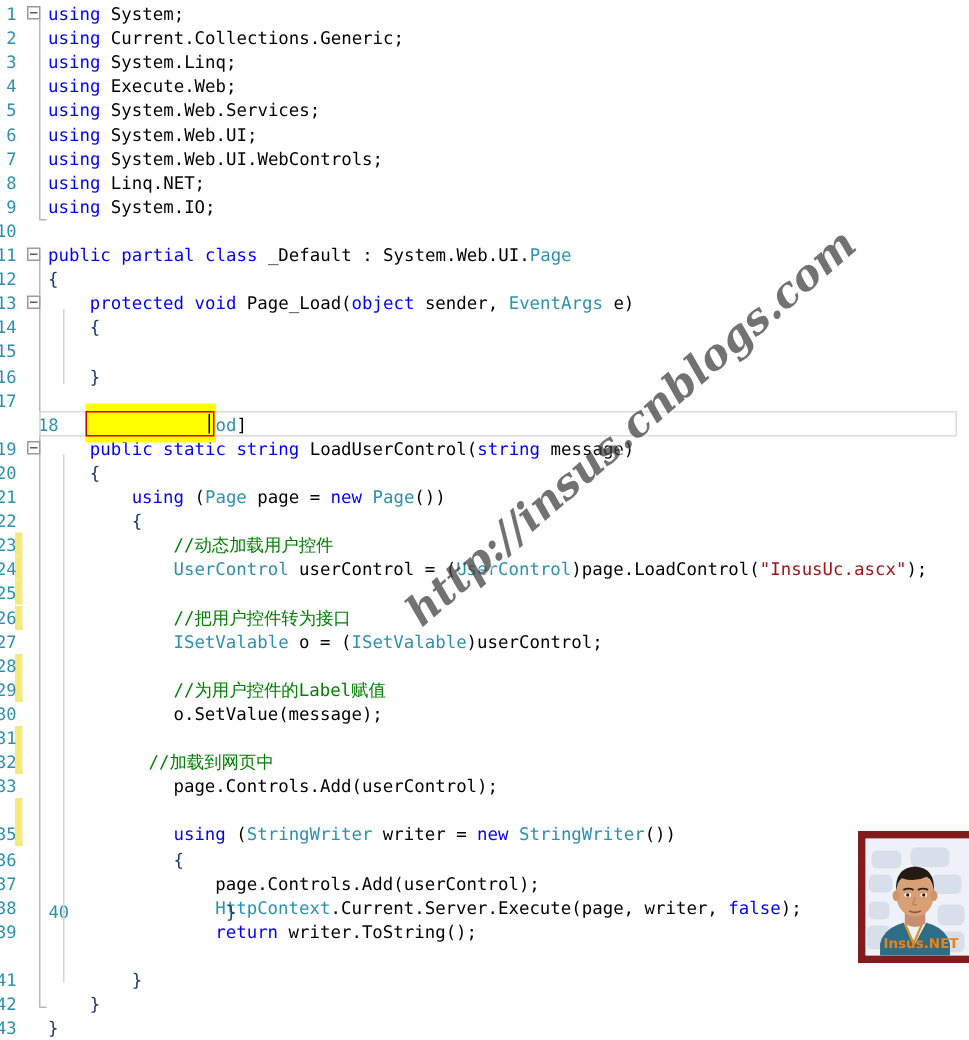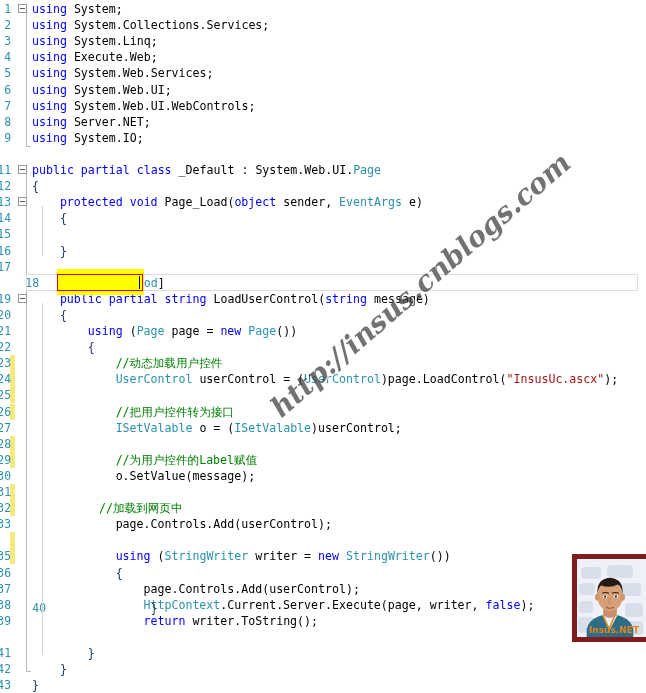--- a/index.html
+++ b/index.html
@@ -161,37 +161,38 @@
       <div class="changebar yellow" style="top: 435.7px; height: 16.1px;"></div>
       <div class="changebar yellow" style="top: 451.8px; height: 16.1px;"></div>
       <div class="changebar yellow" style="top: 484px; height: 16.1px;"></div>
       <div class="changebar yellow" style="top: 500.1px; height: 16.1px;"></div>
       <div class="changebar yellow" style="top: 532.3px; height: 16.1px;"></div>
       <div class="changebar yellow" style="top: 548.4px; height: 16.1px;"></div>
     </div>
 
   <div class="code" id="code-layer">
       <div class="row" style="top: 1px;"><span class="lineno">1</span><span class="src" style="left: 32px;"><span class="kw">using </span><span class="plain">System;</span></span></div>
-      <div class="row" style="top: 17.1px;"><span class="lineno">2</span><span class="src" style="left: 32px;"><span class="kw">using </span><span class="plain">System.Collections.Services;</span></span></div>
+      <div class="row" style="top: 17.1px;"><span class="lineno">2</span><span class="src" style="left: 32px;"><span class="kw">using </span><span class="plain">Current.Collections.Generic;</span></span></div>
       <div class="row" style="top: 33.2px;"><span class="lineno">3</span><span class="src" style="left: 32px;"><span class="kw">using </span><span class="plain">System.Linq;</span></span></div>
       <div class="row" style="top: 49.3px;"><span class="lineno">4</span><span class="src" style="left: 32px;"><span class="kw">using </span><span class="plain">Execute.Web;</span></span></div>
       <div class="row" style="top: 65.4px;"><span class="lineno">5</span><span class="src" style="left: 32px;"><span class="kw">using </span><span class="plain">System.Web.Services;</span></span></div>
       <div class="row" style="top: 81.5px;"><span class="lineno">6</span><span class="src" style="left: 32px;"><span class="kw">using </span><span class="plain">System.Web.UI;</span></span></div>
       <div class="row" style="top: 97.6px;"><span class="lineno">7</span><span class="src" style="left: 32px;"><span class="kw">using </span><span class="plain">System.Web.UI.WebControls;</span></span></div>
-      <div class="row" style="top: 113.7px;"><span class="lineno">8</span><span class="src" style="left: 32px;"><span class="kw">using </span><span class="plain">Server.NET;</span></span></div>
+      <div class="row" style="top: 113.7px;"><span class="lineno">8</span><span class="src" style="left: 32px;"><span class="kw">using </span><span class="plain">Linq.NET;</span></span></div>
       <div class="row" style="top: 129.8px;"><span class="lineno">9</span><span class="src" style="left: 32px;"><span class="kw">using </span><span class="plain">System.IO;</span></span></div>
+      <div class="row" style="top: 145.9px;"><span class="lineno">10</span><span class="src" style="left: 32px;"></span></div>
       <div class="row" style="top: 162px;"><span class="lineno">11</span><span class="src" style="left: 32px;"><span class="kw">public partial class </span><span class="plain">_Default</span><span class="plain"> : </span><span class="plain">System.Web.UI.</span><span class="type">Page</span></span></div>
       <div class="row" style="top: 178.1px;"><span class="lineno">12</span><span class="src" style="left: 32px;"><span class="brace">{</span></span></div>
       <div class="row" style="top: 194.2px;"><span class="lineno">13</span><span class="src" style="left: 59.88px;"><span class="kw">protected void </span><span class="plain">Page_Load(</span><span class="kw">object</span><span class="plain"> sender, </span><span class="type">EventArgs</span><span class="plain"> e)</span></span></div>
       <div class="row" style="top: 210.3px;"><span class="lineno">14</span><span class="src" style="left: 59.88px;"><span class="brace">{</span></span></div>
       <div class="row" style="top: 226.4px;"><span class="lineno">15</span><span class="src" style="left: 59.88px;"></span></div>
       <div class="row" style="top: 242.5px;"><span class="lineno">16</span><span class="src" style="left: 59.88px;"><span class="brace">}</span></span></div>
       <div class="row" style="top: 258.6px;"><span class="lineno">17</span><span class="src" style="left: 59.88px;"></span></div>
       <div class="row" style="top: 274.7px; margin-left: 28px;"><span class="lineno">18</span><span class="src" style="left: 59.88px;"><span class="plain">[</span><span class="type">WebMethod</span><span class="plain">]</span></span></div>
-      <div class="row" style="top: 290.8px;"><span class="lineno">19</span><span class="src" style="left: 59.88px;"><span class="kw">public partial string </span><span class="plain">LoadUserControl(</span><span class="kw">string</span><span class="plain"> message)</span></span></div>
+      <div class="row" style="top: 290.8px;"><span class="lineno">19</span><span class="src" style="left: 59.88px;"><span class="kw">public static string </span><span class="plain">LoadUserControl(</span><span class="kw">string</span><span class="plain"> message)</span></span></div>
       <div class="row" style="top: 306.9px;"><span class="lineno">20</span><span class="src" style="left: 59.88px;"><span class="brace">{</span></span></div>
       <div class="row" style="top: 323px;"><span class="lineno">21</span><span class="src" style="left: 87.76px;"><span class="kw">using </span><span class="plain">(</span><span class="type">Page</span><span class="plain"> page = </span><span class="kw">new </span><span class="type">Page</span><span class="plain">())</span></span></div>
       <div class="row" style="top: 339.1px;"><span class="lineno">22</span><span class="src" style="left: 87.76px;"><span class="brace">{</span></span></div>
       <div class="row" style="top: 355.2px;"><span class="lineno">23</span><span class="src" style="left: 115.64px;"><span class="cm">//动态加载用户控件</span></span></div>
       <div class="row" style="top: 371.3px;"><span class="lineno">24</span><span class="src" style="left: 115.64px;"><span class="type">UserControl</span><span class="plain"> userControl = (</span><span class="type">UserControl</span><span class="plain">)page.LoadControl(</span><span class="str">"InsusUc.ascx"</span><span class="plain">);</span></span></div>
       <div class="row" style="top: 387.4px;"><span class="lineno">25</span><span class="src" style="left: 115.64px;"></span></div>
       <div class="row" style="top: 403.5px;"><span class="lineno">26</span><span class="src" style="left: 115.64px;"><span class="cm">//把用户控件转为接口</span></span></div>
       <div class="row" style="top: 419.6px;"><span class="lineno">27</span><span class="src" style="left: 115.64px;"><span class="type">ISetValable</span><span class="plain"> o = (</span><span class="type">ISetValable</span><span class="plain">)userControl;</span></span></div>
       <div class="row" style="top: 435.7px;"><span class="lineno">28</span><span class="src" style="left: 115.64px;"></span></div>
       <div class="row" style="top: 451.8px;"><span class="lineno">29</span><span class="src" style="left: 115.64px;"><span class="cm">//为用户控件的Label赋值</span></span></div>

